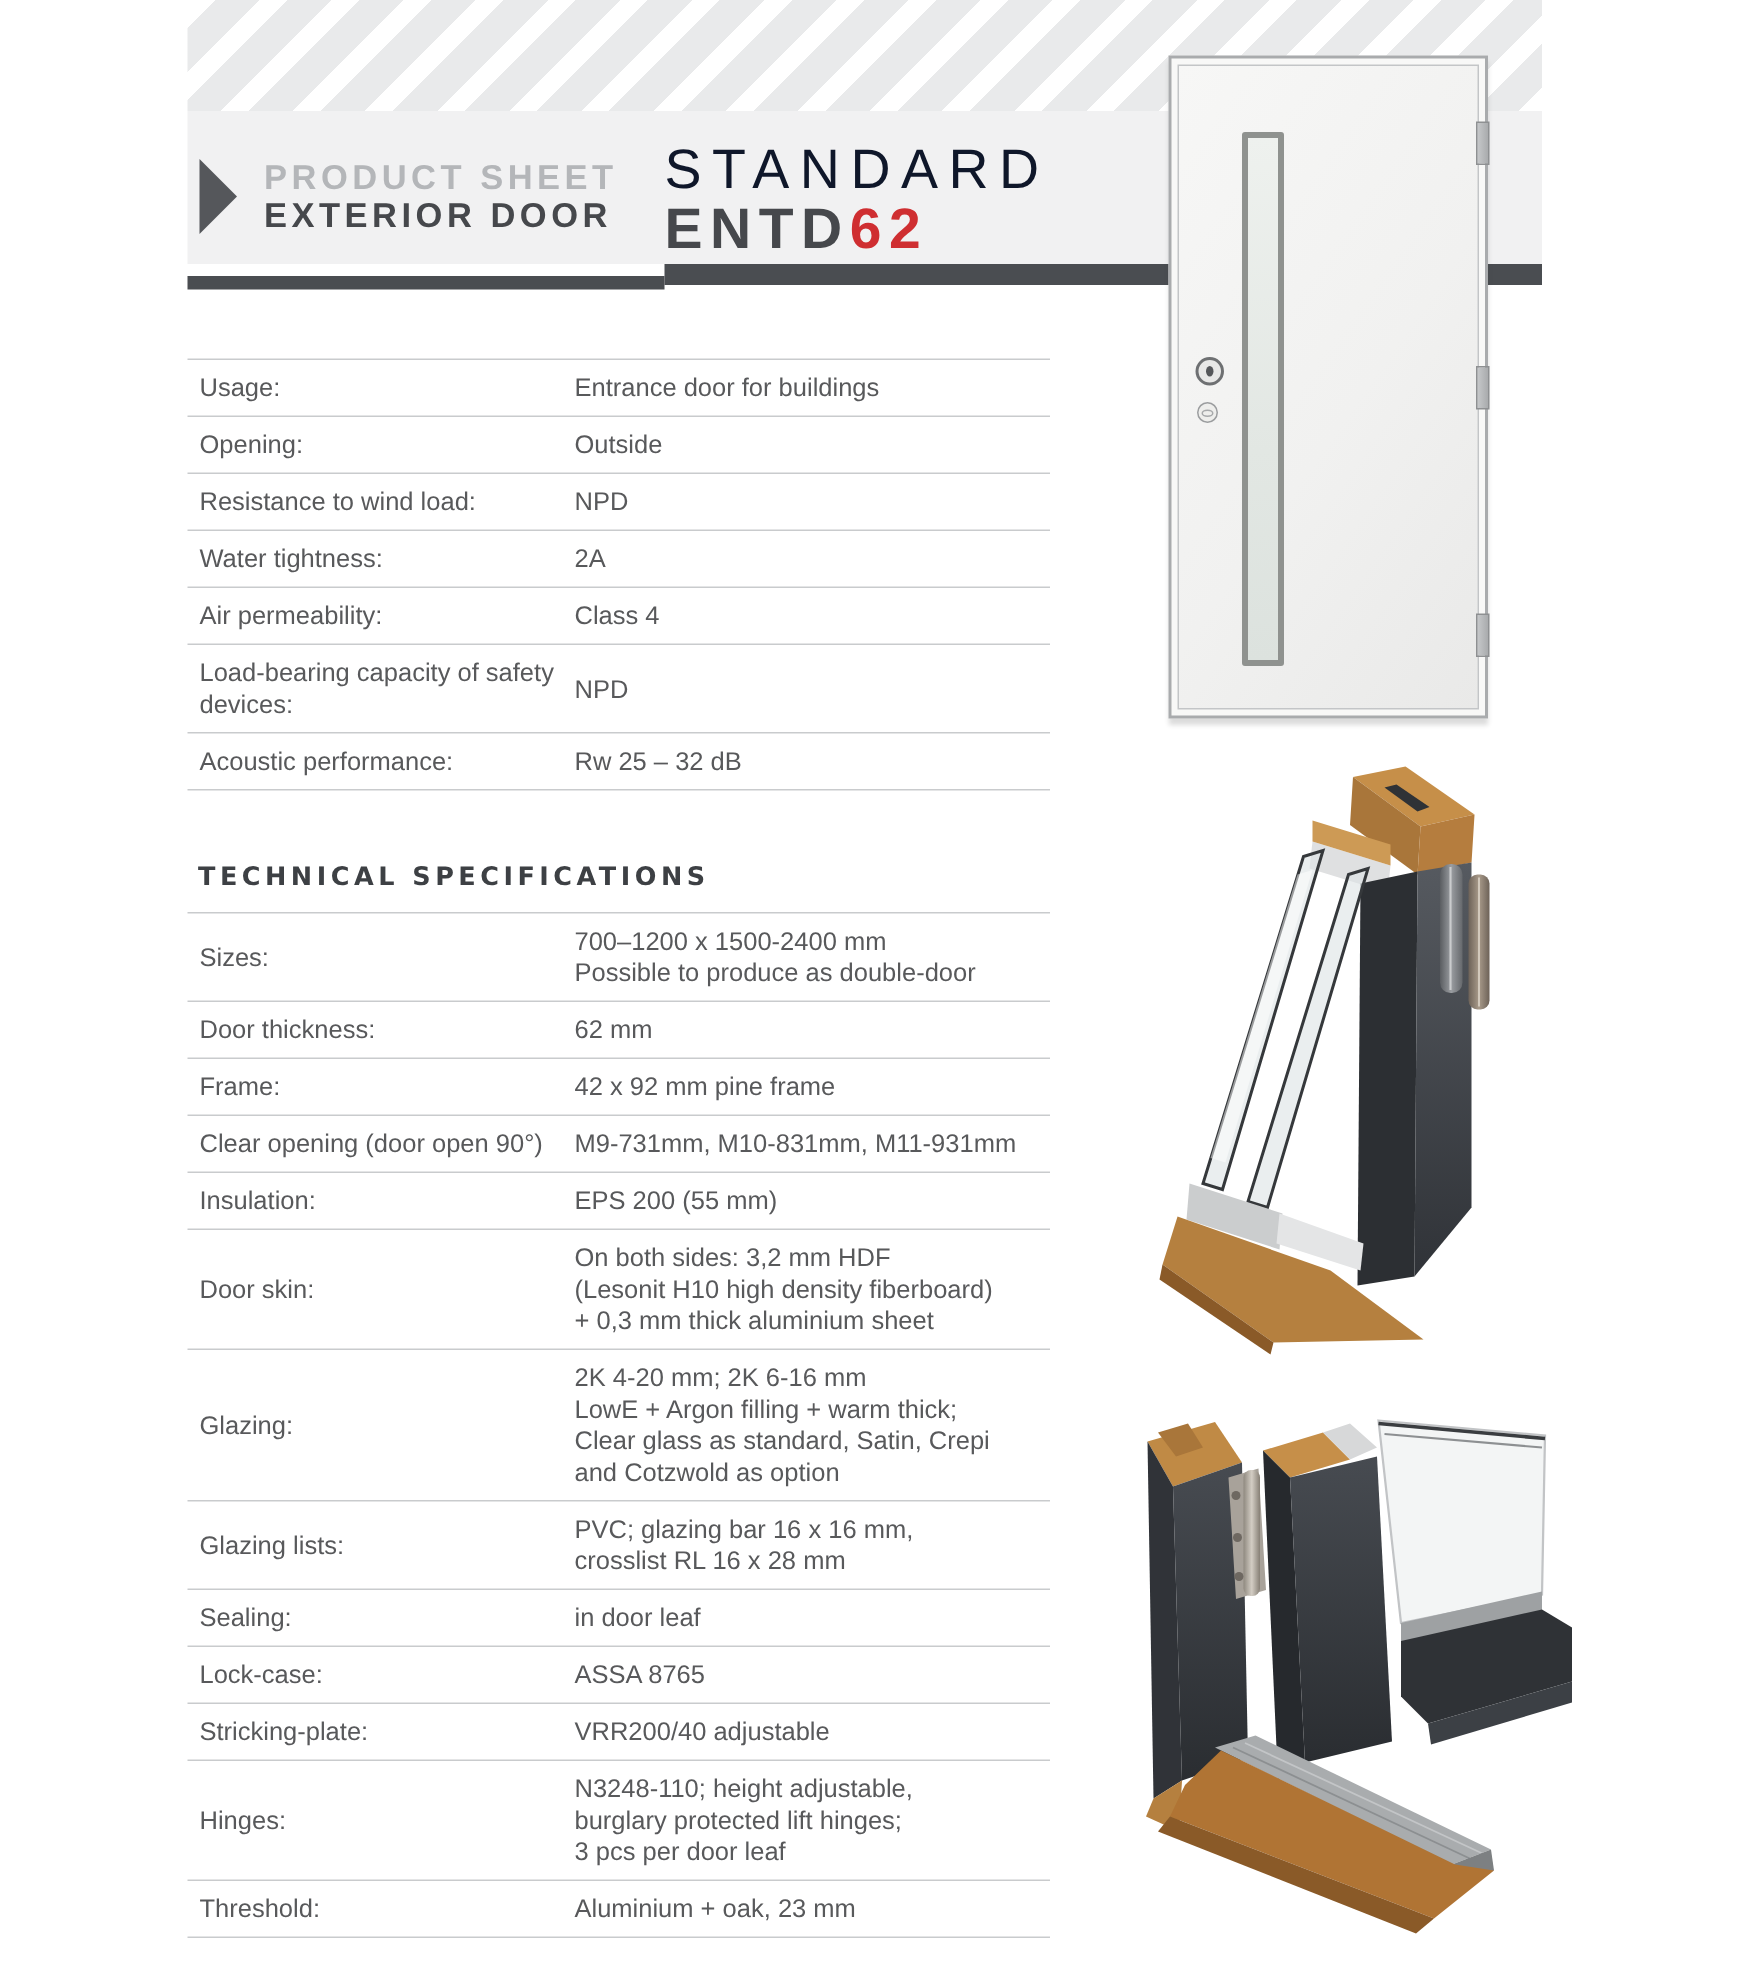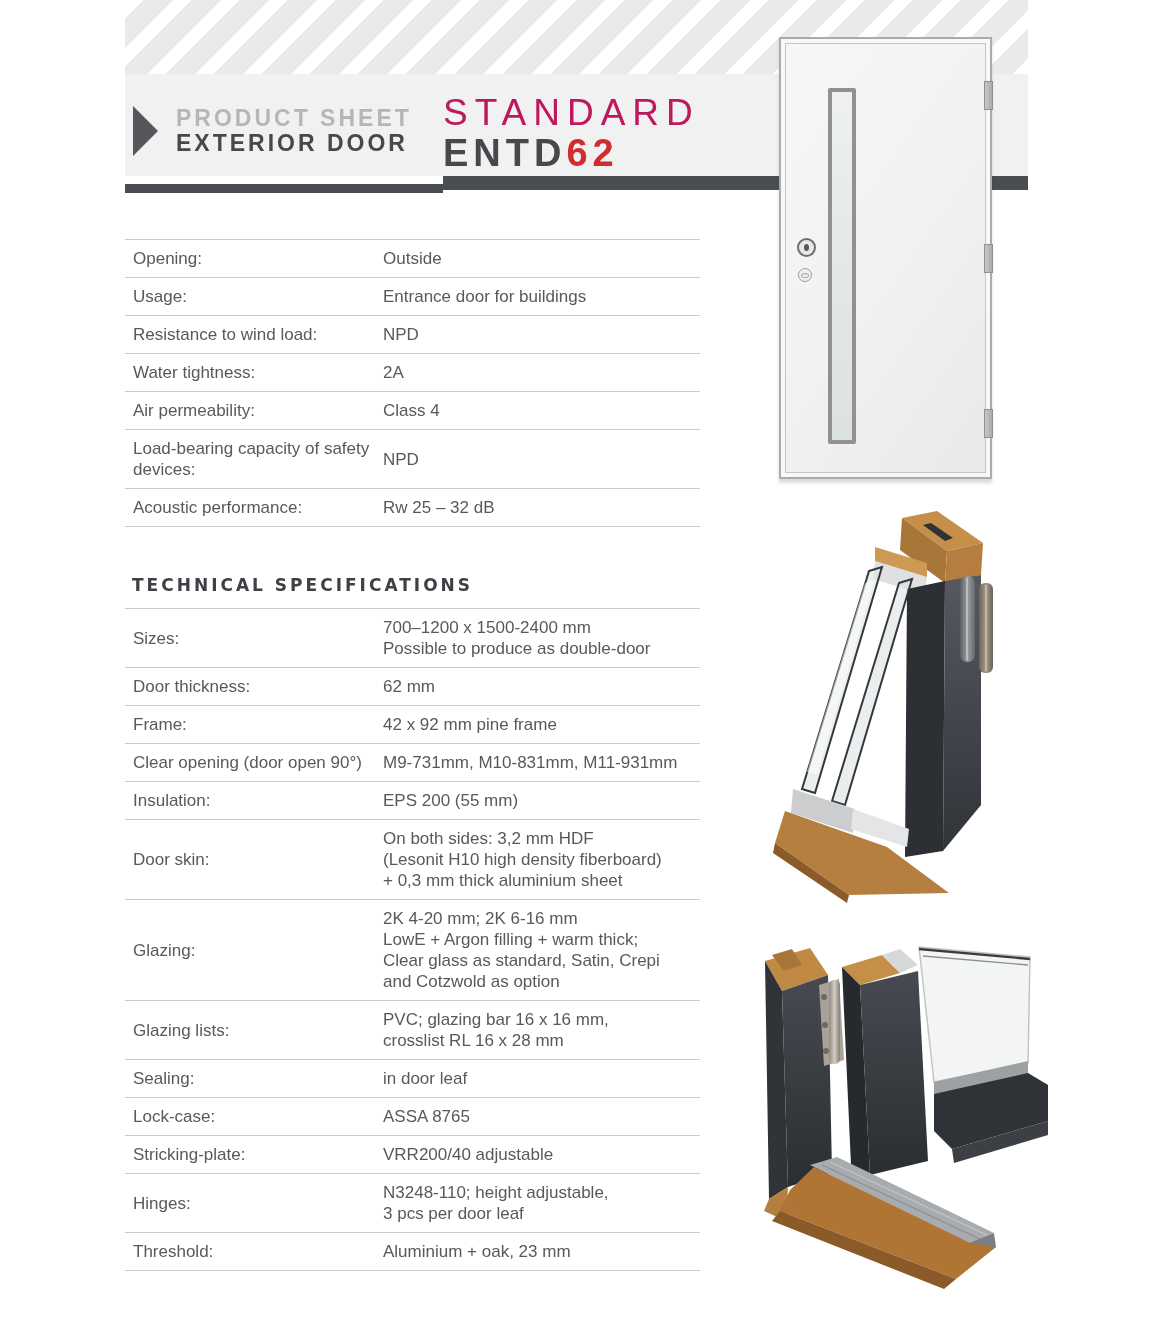--- a/index.html
+++ b/index.html
@@ -12,21 +12,21 @@
   .band{position:absolute;left:125px;top:74px;width:903px;height:102px;background:#f1f1f2;}
   .bar-left{position:absolute;left:125px;top:184px;width:318px;height:9px;background:#4a4d51;}
   .bar-right{position:absolute;left:443px;top:176px;width:585px;height:14px;background:#4a4d51;}
 
   .arrow{position:absolute;left:133px;top:106px;width:0;height:0;
          border-left:25px solid #55575b;border-top:25px solid transparent;border-bottom:25px solid transparent;}
   .eyebrow{position:absolute;left:176px;top:106px;font-weight:bold;font-size:23px;line-height:25px;letter-spacing:3px;white-space:nowrap;}
   .eyebrow .l1{color:#b4b6b9;}
   .eyebrow .l2{color:#46484c;}
   .title{position:absolute;left:443px;top:92px;line-height:41px;white-space:nowrap;}
-  .title .t1{font-size:37px;color:#be185d;letter-spacing:7px;font-weight:normal;text-align:center;}
+  .title .t1{font-size:37px;color:#0f172a;letter-spacing:7px;font-weight:normal;text-align:center;}
   .title .t2{font-size:38px;font-weight:bold;letter-spacing:5px;color:#46484c;}
   .title .t2 .num{color:#cf2e31;}
 
   
   .door{position:absolute;left:779px;top:37px;width:209px;height:438px;background:#f8f8f7;
         border:2px solid #a9abad;box-shadow:0 4px 3px rgba(60,60,60,.18);z-index:5;}
   .door-leaf{position:absolute;left:4px;top:4px;right:4px;bottom:4px;border:1px solid #c3c5c7;
              background:linear-gradient(125deg,#f7f7f6 0%,#f1f1f0 55%,#e9e9e8 100%);}
   .door-glass{position:absolute;left:42px;top:44px;width:20px;height:348px;
               border:4px solid #8f928f;border-radius:2px;
@@ -81,29 +81,29 @@
       <div class="lock-knob"></div>
       <div class="lock-cyl"></div>
     </div>
     <div class="hinge h1"></div>
     <div class="hinge h2"></div>
     <div class="hinge h3"></div>
   </div>
 
   <div class="spec-table" id="perf-table">
       <div class="spec-row">
+        <div class="spec-label">Usage:</div>
+        <div class="spec-value">
+          <div>Entrance door for buildings</div>
+        </div>
+      </div>
+      <div class="spec-row">
         <div class="spec-label">Opening:</div>
         <div class="spec-value">
           <div>Outside</div>
-        </div>
-      </div>
-      <div class="spec-row">
-        <div class="spec-label">Usage:</div>
-        <div class="spec-value">
-          <div>Entrance door for buildings</div>
         </div>
       </div>
       <div class="spec-row">
         <div class="spec-label">Resistance to wind load:</div>
         <div class="spec-value">
           <div>NPD</div>
         </div>
       </div>
       <div class="spec-row">
         <div class="spec-label">Water tightness:</div>
@@ -203,20 +203,21 @@
       <div class="spec-row">
         <div class="spec-label">Stricking-plate:</div>
         <div class="spec-value">
           <div>VRR200/40 adjustable</div>
         </div>
       </div>
       <div class="spec-row">
         <div class="spec-label">Hinges:</div>
         <div class="spec-value">
           <div>N3248-110; height adjustable,</div>
+          <div>burglary protected lift hinges;</div>
           <div>3 pcs per door leaf</div>
         </div>
       </div>
       <div class="spec-row">
         <div class="spec-label">Threshold:</div>
         <div class="spec-value">
           <div>Aluminium + oak, 23 mm</div>
         </div>
       </div>
     </div>

